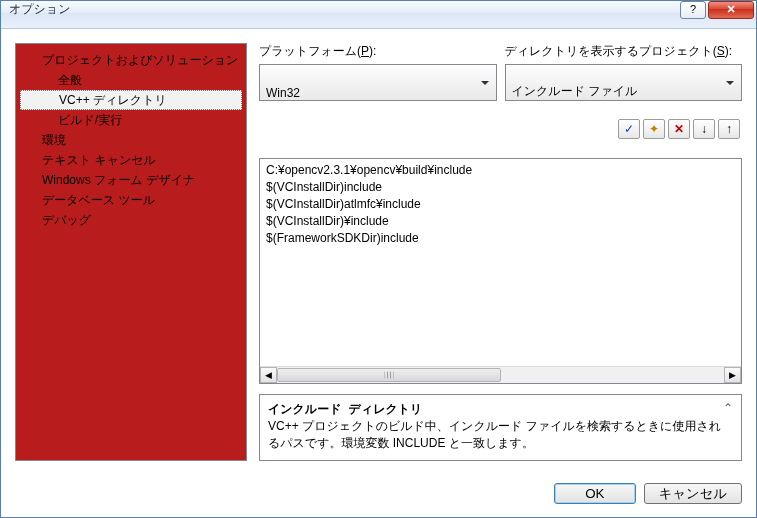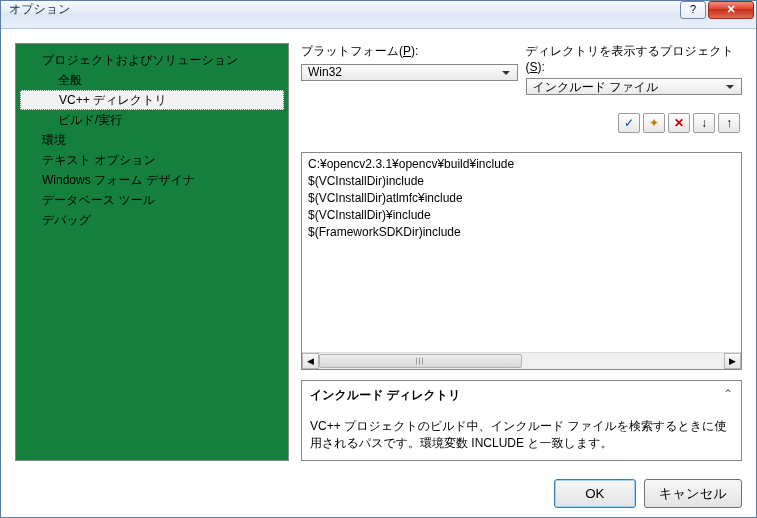--- a/index.html
+++ b/index.html
@@ -3,67 +3,67 @@
 <meta charset="utf-8">
 <style>
   * { box-sizing: border-box; }
   html, body { margin:0; padding:0; font-family: "Meiryo UI","Segoe UI",sans-serif; font-size:12px; color:#000; background:#fff; }
   .window { width:757px; height:518px; border:1px solid #5a7ea6; background:#fff; display:flex; flex-direction:column; }
   .titlebar { height:28px; background:linear-gradient(#f7fbff,#e4ecf7 45%,#dce6f4 46%,#e8f0fb); border-bottom:1px solid #b7c8dd; display:flex; align-items:center; padding:0 2px 10px 8px; }
   .titlebar .title { flex:1; color:#1f2e3d; }
   .titlebar .win-btn { width:26px; height:18px; margin-left:2px; border:1px solid #6f86a3; border-radius:3px; display:flex; align-items:center; justify-content:center; background:linear-gradient(#fefefe,#e6ecf5); font-size:11px; line-height:1; }
   .titlebar .win-close { width:46px; background:linear-gradient(#f08f84,#d9462f 45%,#c8301b 46%,#e06a55); border-color:#9a2a1a; color:#fff; font-weight:bold; }
   .client { flex:1; padding:14px 14px 8px 14px; display:flex; gap:12px; background:#fff; }
-  .tree-pane { width:274px; border:1px solid #828790; background:#15803d; overflow:auto; padding:6px 4px; }
+  .tree-pane { width:232px; border:1px solid #828790; background:#b91c1c; overflow:auto; padding:6px 4px; }
   .tree-pane .tnode { padding:1px 2px 1px 6px; white-space:nowrap; cursor:default; line-height:18px; }
   .tree-pane .indent1 { padding-left:22px; }
   .tree-pane .indent2 { padding-left:38px; }
   .tree-pane .selected { background:#f2f2f2; border:1px dotted #7a7a7a; padding-top:0; padding-bottom:0; }
   .right-pane { flex:1; display:flex; flex-direction:column; }
   .row1 { display:flex; gap:8px; }
   .field { flex:1; display:flex; flex-direction:column; }
   .field label { margin-bottom:4px; }
-  .combo { height:17px; border:1px solid #828790; background:linear-gradient(#fdfdfd,#e9e9e9); display:flex; align-items:flex-start; padding:0 6px; position:relative; }
+  .combo { height:37px; border:1px solid #828790; background:linear-gradient(#fdfdfd,#e9e9e9); display:flex; align-items:flex-end; padding:0 6px; position:relative; }
   .combo::after { content:""; position:absolute; right:7px; top:50%; border:4px solid transparent; border-top-color:#333; transform:translateY(-2px); }
   .toolbar { margin-top:18px; display:flex; justify-content:flex-end; gap:3px; padding-right:2px; }
   .tbtn { width:22px; height:20px; border:1px solid #9b9b9b; background:linear-gradient(#ffffff,#e7e7e7); display:flex; align-items:center; justify-content:center; font-size:12px; line-height:1; border-radius:2px; }
   .listbox { margin-top:19px; flex:1; border:1px solid #828790; background:#fff; display:flex; flex-direction:column; min-height:200px; }
   .listbox .items { flex:1; overflow:auto; padding:3px 6px; }
   .listbox .items div { line-height:17px; white-space:nowrap; }
   .hscroll { height:17px; border-top:1px solid #dcdcdc; background:#f0f0f0; position:relative; display:flex; }
   .hscroll .arrow { width:17px; height:100%; background:linear-gradient(#fafafa,#e3e3e3); border:1px solid #b4b4b4; display:flex; align-items:center; justify-content:center; font-size:9px; }
   .hscroll .track { flex:1; position:relative; }
   .hscroll .thumb { position:absolute; left:0; top:1px; bottom:1px; width:50%; background:linear-gradient(#efefef,#d8d8d8); border:1px solid #b4b4b4; border-radius:2px; }
   .hscroll .grip { position:absolute; left:50%; top:50%; transform:translate(-50%,-50%); width:9px; height:7px; background:repeating-linear-gradient(90deg,#9c9c9c 0 1px, transparent 1px 3px); }
   .descbox { margin-top:10px; border:1px solid #828790; background:#fff; padding:6px 8px 8px 8px; position:relative; }
-  .descbox .dtitle { font-weight:bold; margin-bottom:14px; }
+  .descbox .dtitle { font-weight:bold; margin-bottom:0;font-family:Liberation Mono, monospace; }
   .descbox .chev { position:absolute; right:6px; top:6px; width:14px; height:14px; display:flex; align-items:center; justify-content:center; color:#666; }
   .footer { height:48px; display:flex; align-items:center; justify-content:flex-end; padding:0 14px; gap:8px; border-top:1px solid transparent; }
-  .btn { min-width:82px; height:29px; border:1px solid #707070; background:linear-gradient(#f7f7f7,#e3e3e3); border-radius:3px; padding:0 14px; }
+  .btn { min-width:82px; height:21px; border:1px solid #707070; background:linear-gradient(#f7f7f7,#e3e3e3); border-radius:3px; padding:0 14px; }
   .btn.default { border-color:#3c7fb1; box-shadow:0 0 0 1px #a3d1f5 inset; }
   u { text-decoration:underline; }
 </style>
 </head>
 <body>
 
 <div class="window">
   <div class="titlebar">
     <span class="title">オプション</span>
     <div class="win-btn">?</div>
     <div class="win-btn win-close">✕</div>
   </div>
 
   <div class="client">
     <div class="tree-pane">
       <div class="tnode indent1">プロジェクトおよびソリューション</div>
       <div class="tnode indent2">全般</div>
       <div class="tnode indent2 selected">VC++ ディレクトリ</div>
       <div class="tnode indent2">ビルド/実行</div>
       <div class="tnode indent1">環境</div>
-      <div class="tnode indent1">テキスト オプション</div>
+      <div class="tnode indent1">テキスト キャンセル</div>
       <div class="tnode indent1">Windows フォーム デザイナ</div>
       <div class="tnode indent1">データベース ツール</div>
       <div class="tnode indent1">デバッグ</div>
     </div>
 
     <div class="right-pane">
       <div class="row1">
         <div class="field">
           <label>
             <span>プラットフォーム(</span><u>P</u><span>):</span>

